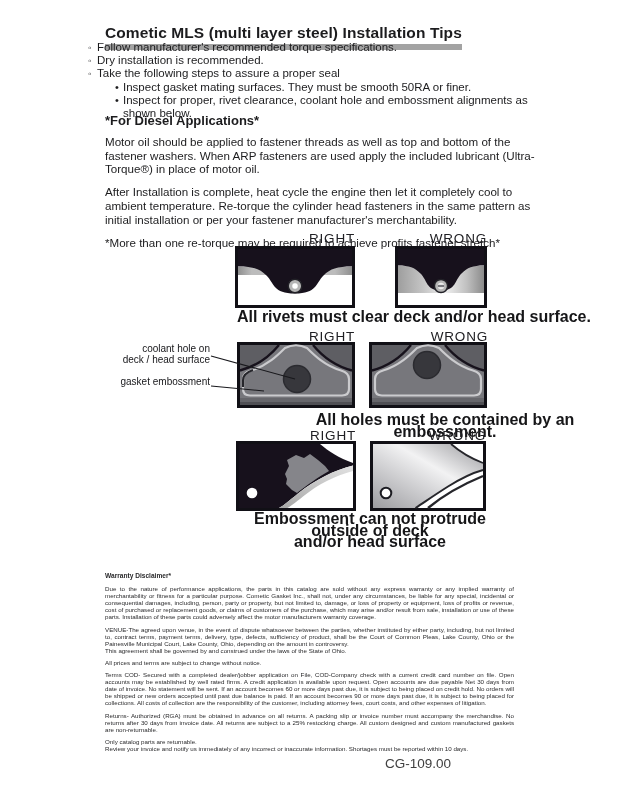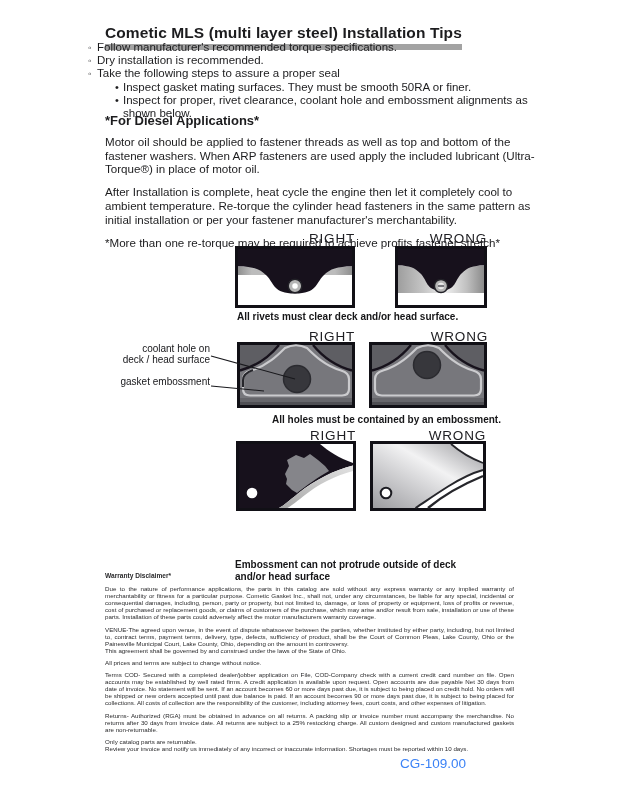--- a/index.html
+++ b/index.html
@@ -18,28 +18,28 @@
   .tip-row{display:flex;}
   .tip-row .bullet{width:9px;flex:0 0 9px;font-size:10px;}
   .tip-row.sub{margin-left:27px;}
   .tip-row.sub .bullet{width:8px;flex:0 0 8px;font-size:11px;}
   
   .diesel{left:105px;top:114px;width:444px;font-size:11.6px;line-height:13.8px;}
   .diesel-head{font-size:13px;font-weight:bold;margin-bottom:7px;}
   .diesel p{margin:0 0 9px 0;}
   
   .fig-label{font-size:13.5px;letter-spacing:0.8px;color:#202024;text-align:right;}
-  .fig-caption{font-size:10px;font-weight:bold;color:#161618;line-height:11.5px;}
+  .fig-caption{font-size:16px;font-weight:bold;color:#161618;line-height:11.5px;text-align:center;}
   .fig{line-height:0;}
   .annot{font-size:10px;line-height:10.5px;text-align:right;color:#17171a;}
   
   .disclaimer{left:105px;top:572px;width:409px;font-size:6.2px;line-height:7.1px;text-align:justify;color:#2a2a2c;}
   .disclaimer .dhead{font-weight:bold;font-size:6.6px;margin-bottom:6px;text-align:left;}
   .disclaimer .dp{margin-bottom:5px;}
-  .pageno{left:385px;top:756px;font-size:13.5px;color:#3b82f6;margin-left:15px;}
+  .pageno{left:385px;top:756px;font-size:13.5px;color:#404040;}
 </style>
 </head>
 <body>
 
 <div class="page">
 
   <div class="abs title">Cometic MLS (multi layer steel) Installation Tips</div>
 
   <div class="abs tips">
     <div class="tip-row">
@@ -191,21 +191,21 @@
       </defs>
       <rect x="1.5" y="1.5" width="113" height="67" fill="#ffffff" stroke="#111016" stroke-width="3"></rect>
       <path d="M3,3 L81,3 C89,10 100,17 113,22 L113,29 C95,33.5 78,43 63,55 C54,62 49,65.5 45.5,67 L3,67 Z" fill="url(#gF)"></path>
       <path d="M81,3 C89,10 100,17 113,22" stroke="#26262b" stroke-width="1.8" fill="none"></path>
       <path d="M45.5,67 C54,61.5 63,55 78,45.5 C90,38 102,32 113,29" fill="none" stroke="#26262b" stroke-width="2"></path>
       <path d="M58,67 C70,57 84,47 113,35" stroke="#26262b" stroke-width="2.4" fill="none"></path>
       <circle cx="16" cy="52" r="5.3" fill="#ffffff" stroke="#1c1c22" stroke-width="2"></circle>
     </svg>
   </div>
 
-  <div class="abs fig-caption" style="left:235px;top:513px;width:270px;margin-top:46px;">
+  <div class="abs fig-caption" style="left:235px;top:513px;width:270px;">
     <div>Embossment can not protrude outside of deck</div>
     <div>and/or head surface</div>
   </div>
 
   <div class="abs disclaimer">
     <div class="dhead">Warranty Disclaimer*</div>
     <div class="dp">Due to the nature of performance applications, the parts in this catalog are sold without any express warranty or any implied warranty of merchantability or fitness for a particular purpose.  Cometic Gasket Inc., shall not, under any circumstances, be liable for any special, incidental or consequential damages, including, person, party or property, but not limited to, damage, or loss of property or equipment, loss of profits or revenue, cost of purchased or replacement goods, or claims of customers of the purchase, which may arise and/or result from sale, installation or use of these parts.  Installation of these parts could adversely affect the motor manufacturers warranty coverage.</div>
     <div class="dp">
       <div>VENUE-The agreed upon venue, in the event of dispute whatsoever between the parties, whether instituted by either party, including, but not limited to, contract terms, payment terms, delivery, type, defects, sufficiency of product, shall be the Court of Common Pleas, Lake County, Ohio or the Painesville Municipal Court, Lake County, Ohio, depending on the amount in controversy.</div>
       <div>This agreement shall be governed by and construed under the laws of the State of Ohio.</div>

